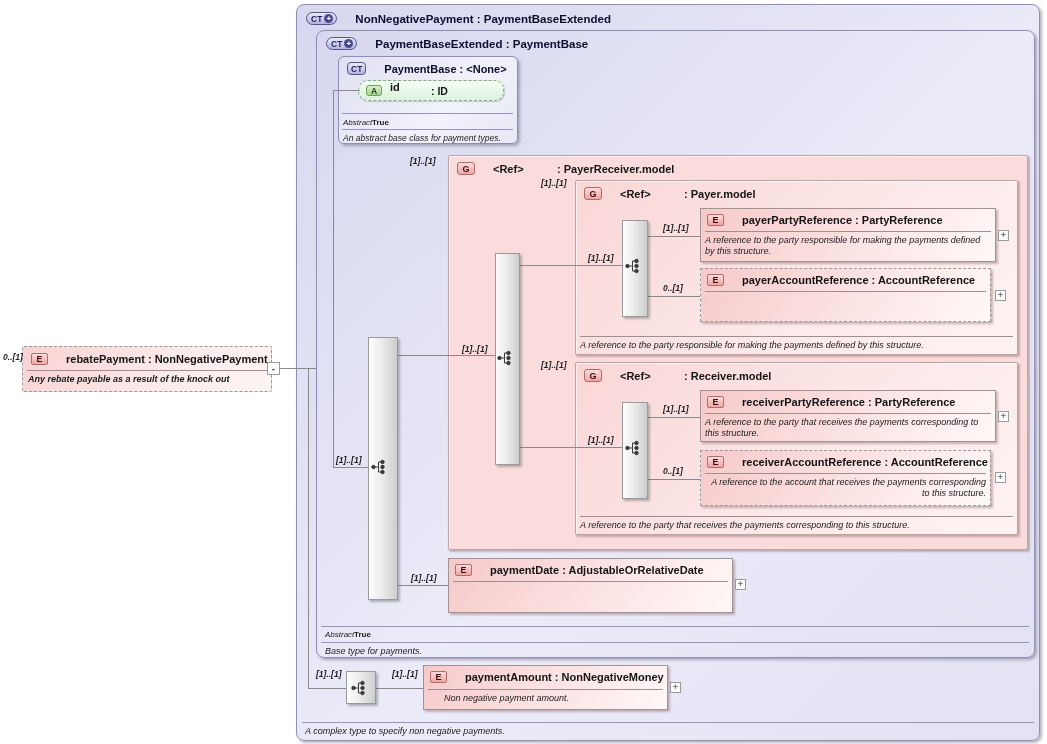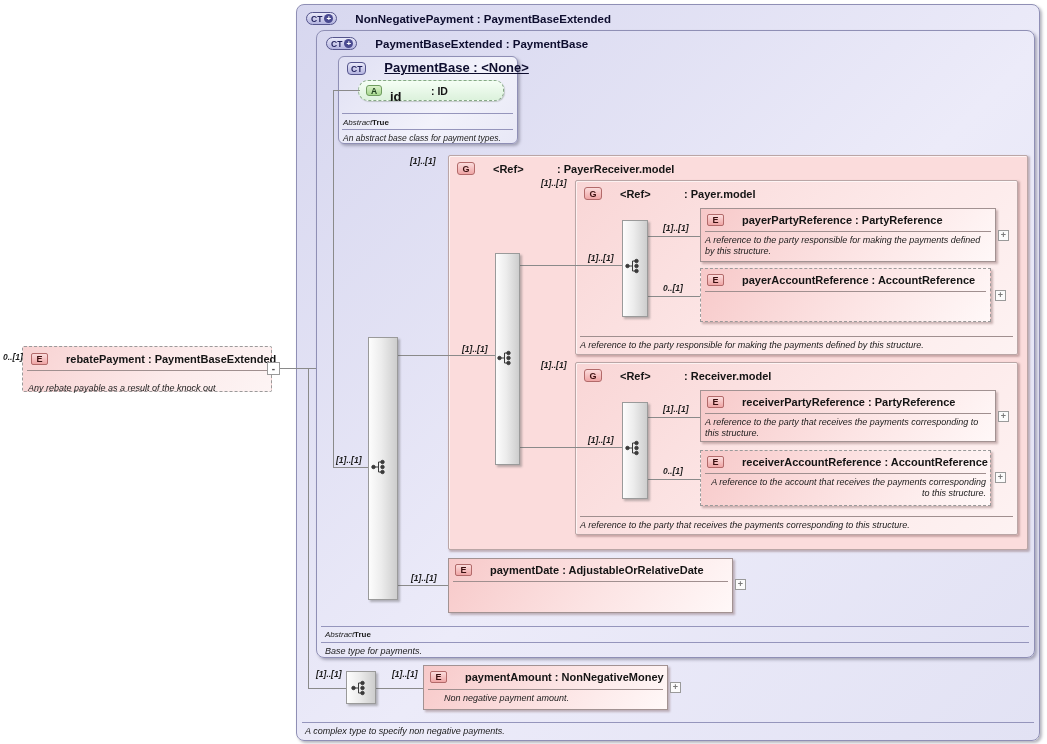--- a/index.html
+++ b/index.html
@@ -95,32 +95,32 @@
     <div class="sep lav" style="left:4px;right:5px;top:595px;"></div>
     <div class="abst-label" style="left:8px;top:599px;">Abstract</div>
     <div class="abst-value" style="left:37px;top:599px;">True</div>
     <div class="sep lav" style="left:4px;right:5px;top:611px;"></div>
     <div class="desc" style="left:8px;top:615px;width:700px;">Base type for payments.</div>
   </div>
 
   <div class="ct-box small" style="left:338px;top:56px;width:180px;height:88px;">
     <div class="hdr" style="left:8px;top:4px;height:14px;">
       <span class="badge-ct">CT</span>
-      <span class="ct-title" style="font-size:13px;text-decoration:underline;">PaymentBase : &lt;None&gt;</span>
+      <span class="ct-title" style="font-size:11px;">PaymentBase : &lt;None&gt;</span>
     </div>
     <div class="sep lav" style="left:3px;right:4px;top:56px;"></div>
     <div class="abst-label" style="left:4px;top:61px;">Abstract</div>
     <div class="abst-value" style="left:33px;top:61px;">True</div>
     <div class="sep lav" style="left:3px;right:4px;top:72px;"></div>
     <div class="desc" style="left:4px;top:76px;width:172px;font-size:8.5px;">An abstract base class for payment types.</div>
   </div>
 
   <div class="abs" style="left:358px;top:80px;width:146px;height:21px;border:1px dashed #86a886;border-radius:10px 9px 9px 10px;background:linear-gradient(#f5fef5,#dcf2dc);box-shadow:1px 1px 1px rgba(90,110,90,0.3);">
     <span class="badge-a" style="position:absolute;left:7px;top:4px;">A</span>
-    <span style="position:absolute;left:31px;top:8px;font-weight:bold;font-size:13px;color:#141414;">id</span>
+    <span style="position:absolute;left:31px;top:0;font-weight:bold;font-size:11px;color:#141414;">id</span>
     <span style="position:absolute;left:72px;top:4px;font-weight:bold;font-size:10.5px;color:#141414;">: ID</span>
   </div>
 
   <div class="group-box" style="left:448px;top:155px;width:580px;height:395px;">
     <div class="hdr" style="left:8px;top:5px;height:14px;">
       <span class="badge-g">G</span>
       <span class="el-title gname">&lt;Ref&gt;</span>
       <span class="el-title">: PayerReceiver.model</span>
     </div>
   </div>
@@ -193,24 +193,24 @@
       <span class="badge-e">E</span>
       <span class="el-title">paymentAmount : NonNegativeMoney</span>
     </div>
     <div class="sep" style="left:4px;right:4px;top:23px;"></div>
     <div class="desc" style="left:20px;top:27px;width:235px;">Non negative payment amount.</div>
   </div>
 
   <div class="el-box pinkdash" style="left:22px;top:346px;width:250px;height:46px;">
     <div class="hdr" style="left:8px;top:5px;height:13px;">
       <span class="badge-e">E</span>
-      <span class="el-title">rebatePayment : PaymentBaseExtended</span>
+      <span class="el-title">rebatePayment : NonNegativePayment</span>
     </div>
     <div class="sep" style="left:4px;right:4px;top:23px;"></div>
-    <div class="desc" style="left:5px;top:36px;width:240px;">Any rebate payable as a result of the knock out</div>
+    <div class="desc" style="left:5px;top:27px;width:240px;font-weight:bold;">Any rebate payable as a result of the knock out</div>
   </div>
 
   <div class="hline" style="left:280px;top:368px;width:36px;"></div>
   <div class="vline" style="left:308px;top:368px;height:320px;"></div>
   <div class="hline" style="left:308px;top:688px;width:40px;"></div>
   <div class="hline" style="left:376px;top:688px;width:47px;"></div>
   <div class="vline" style="left:333px;top:90px;height:377px;"></div>
   <div class="hline" style="left:333px;top:90px;width:27px;"></div>
   <div class="hline" style="left:333px;top:467px;width:35px;"></div>
   <div class="hline" style="left:398px;top:355px;width:97px;"></div>

